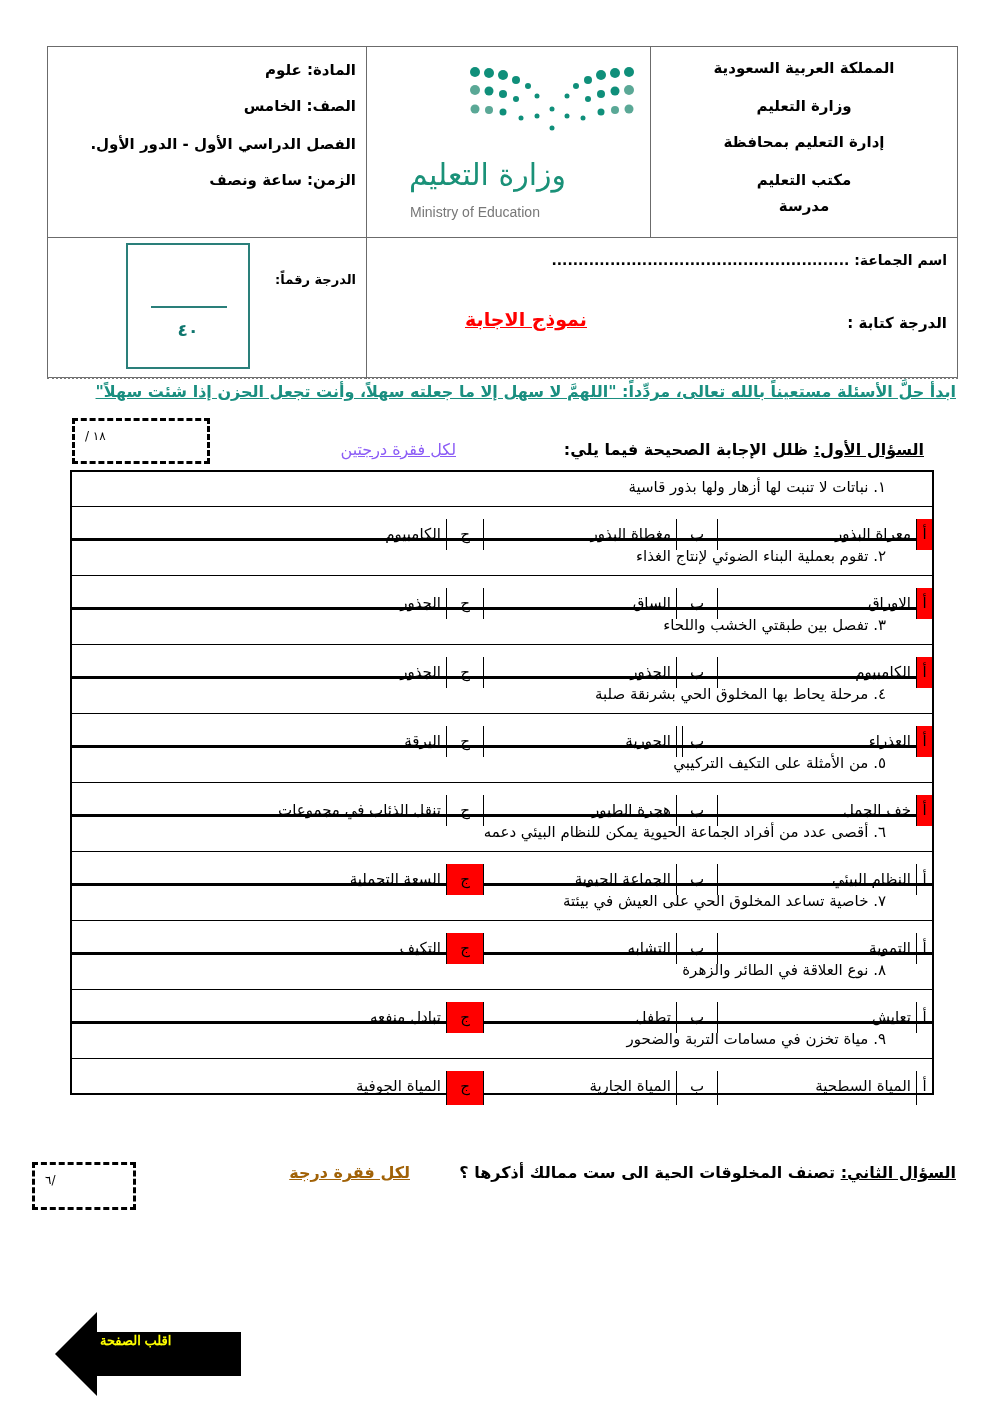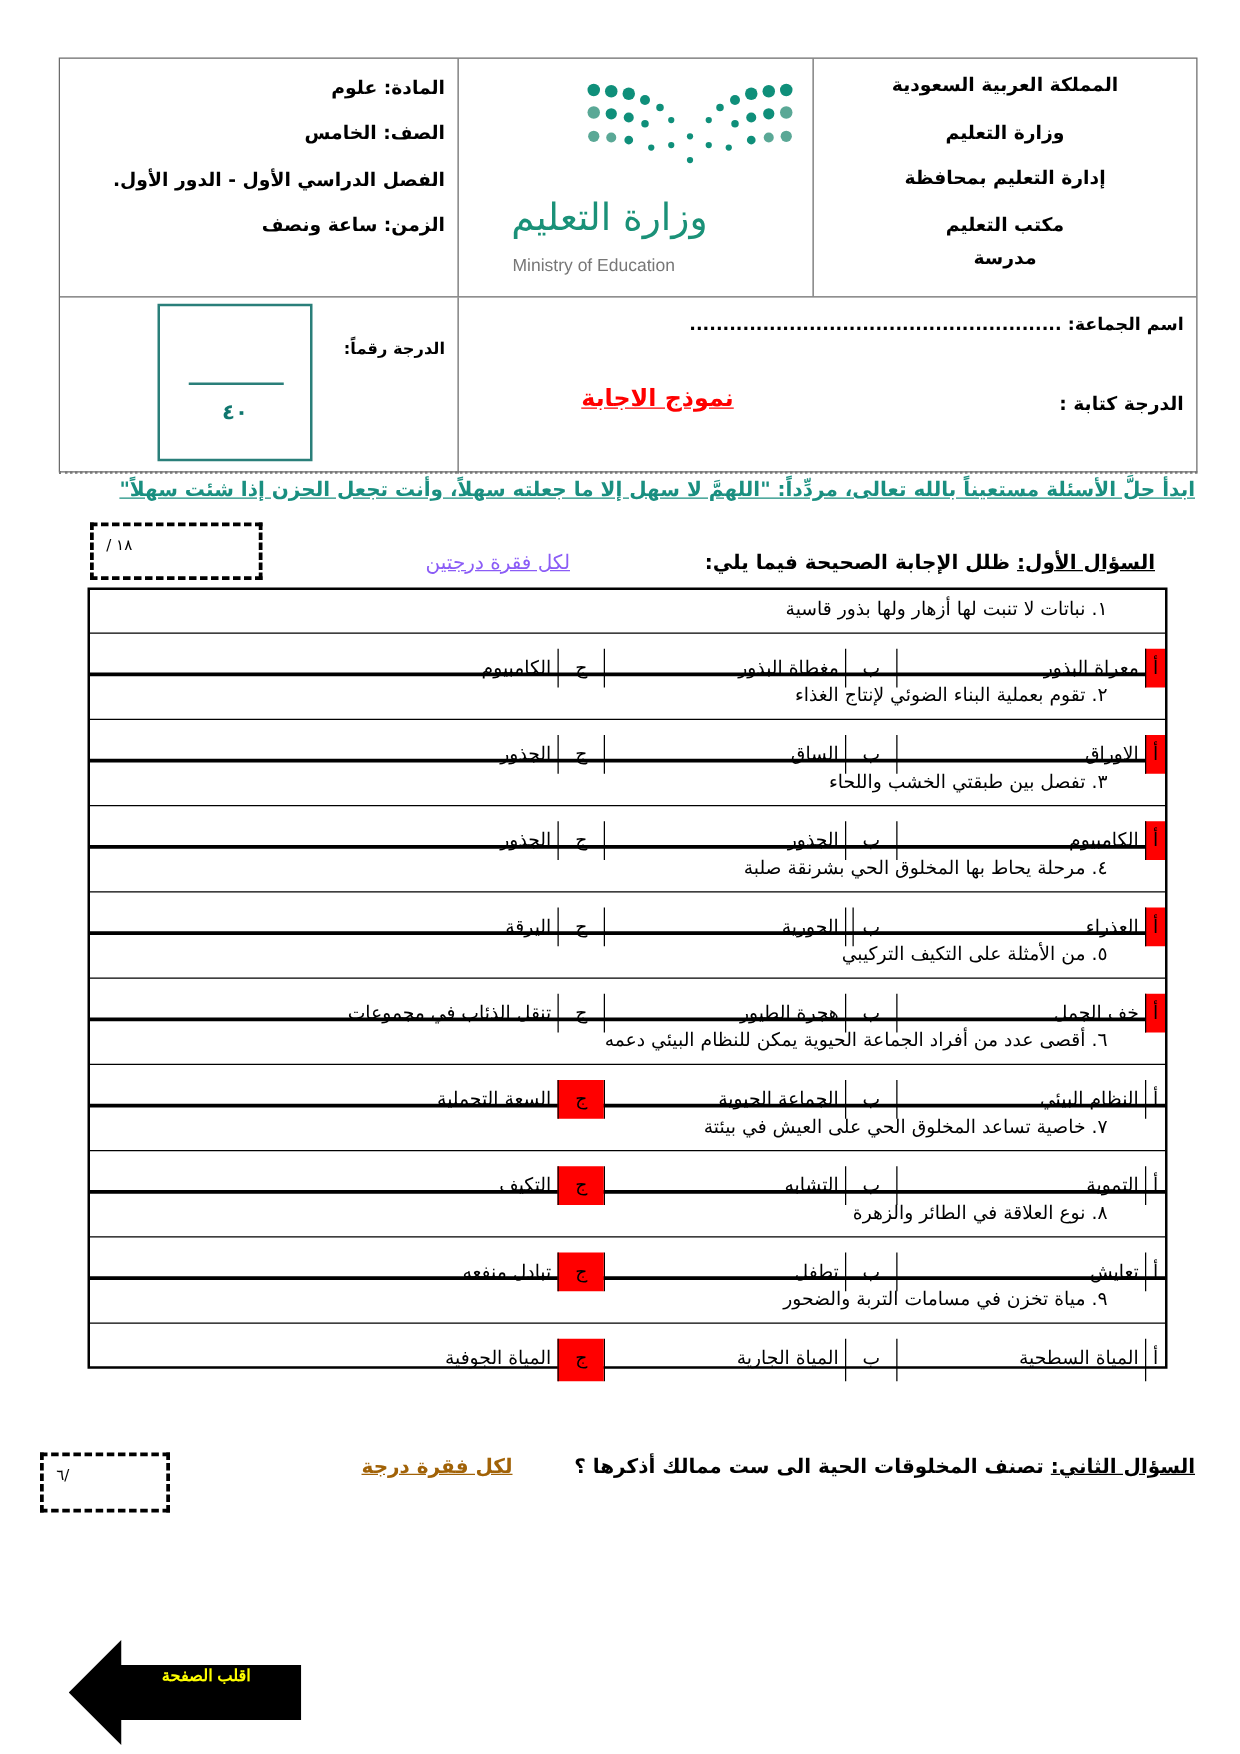--- a/index.html
+++ b/index.html
@@ -55,21 +55,21 @@
   .letter.correct { background: #ff0000; }
 
   
   .q2-title { position: absolute; right: 36px; top: 1163px; font-size: 16px; font-weight: bold; white-space: nowrap; }
   .q2-title .u { text-decoration: underline; }
   .q2-points { position: absolute; right: 582px; top: 1163px; font-size: 16px; font-weight: bold; color: #a16207; text-decoration: underline; white-space: nowrap; }
   .q2-score { left: 32px; top: 1162px; width: 104px; height: 48px; padding-top: 8px; }
 
   
   .arrow { position: absolute; left: 55px; top: 1312px; width: 186px; height: 84px; }
-  .arrow-text { position: absolute; left: 100px; top: 1333px; width: 130px; text-align: center; color: #ffff00; font-weight: bold; font-size: 13px; font-family: "Liberation Sans", sans-serif; }
+  .arrow-text { position: absolute; left: 100px; top: 1333px; width: 130px; text-align: left; color: #ffff00; font-weight: bold; font-size: 13px; font-family: "Liberation Sans", sans-serif; }
 </style>
 </head>
 <body>
 
 <div class="header">
   <div class="hcell h-right">
     <div class="hr-line" style="top:12px;">المملكة العربية السعودية</div>
     <div class="hr-line" style="top:50px;">وزارة التعليم</div>
     <div class="hr-line" style="top:86px;">إدارة التعليم بمحافظة</div>
     <div class="hr-line" style="top:124px;">مكتب التعليم</div>

